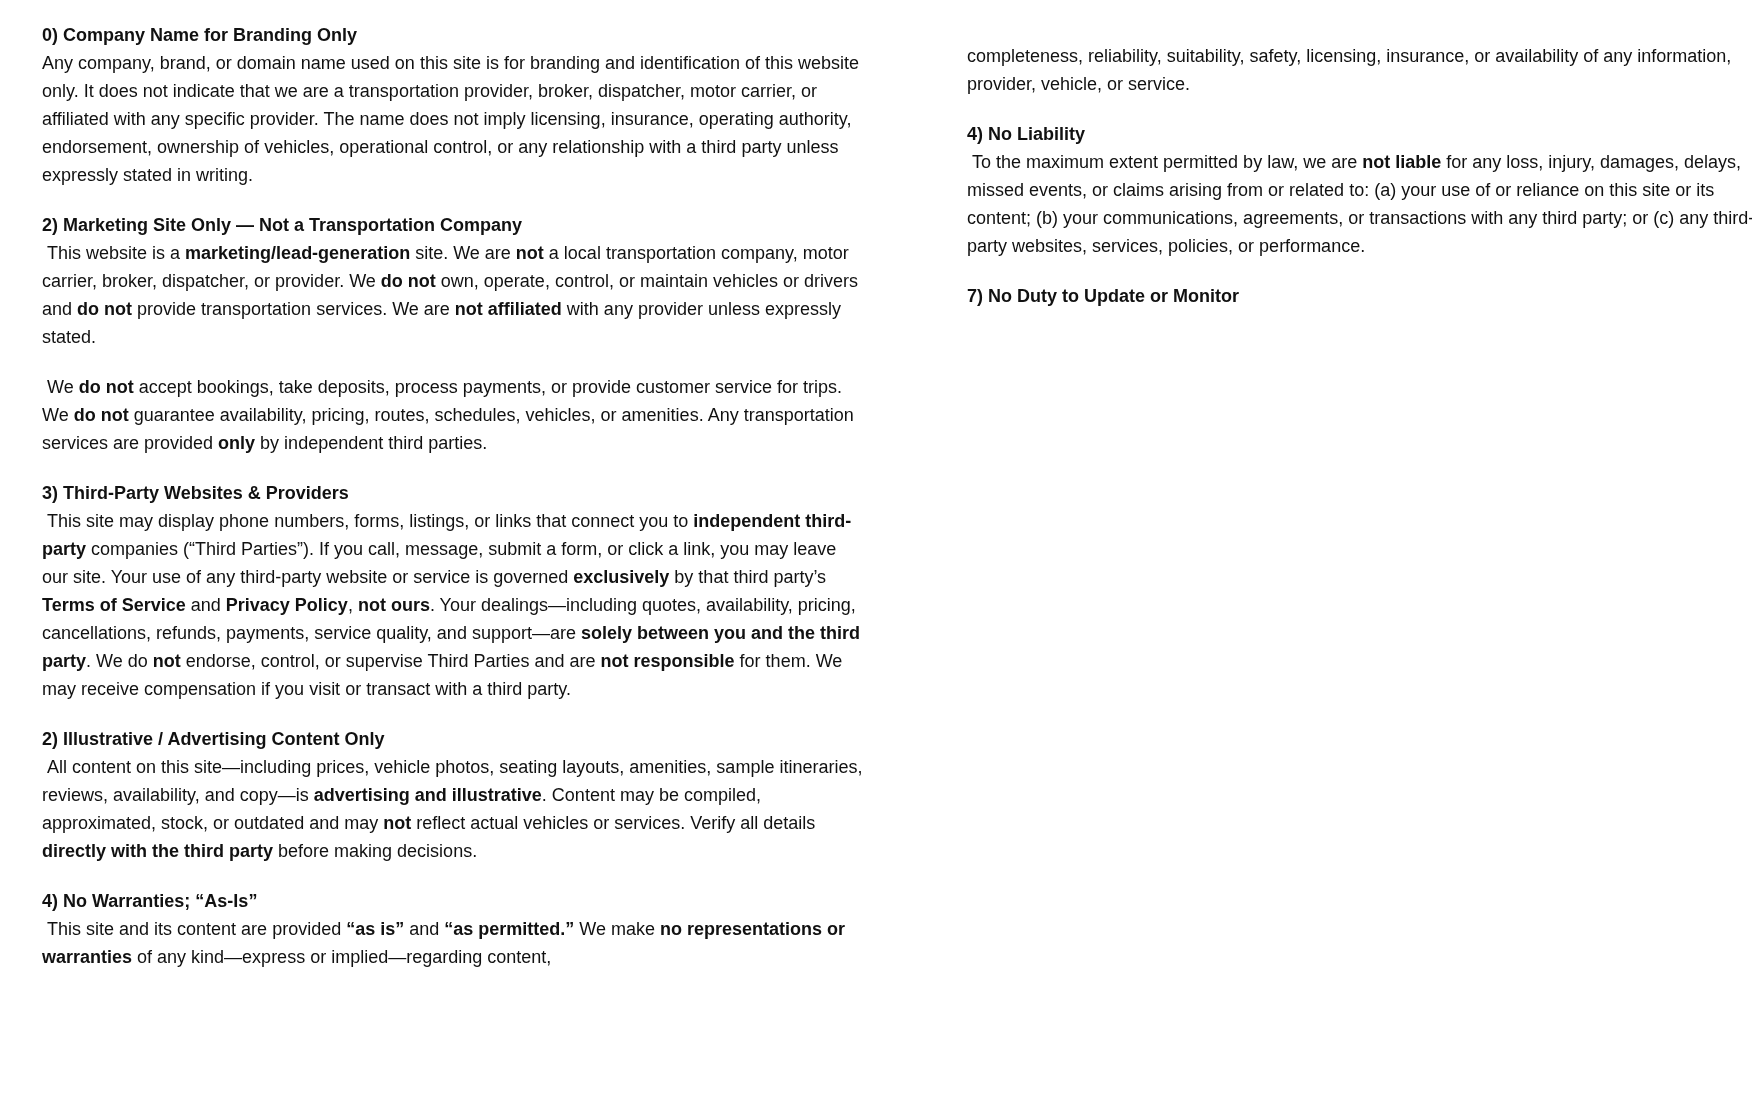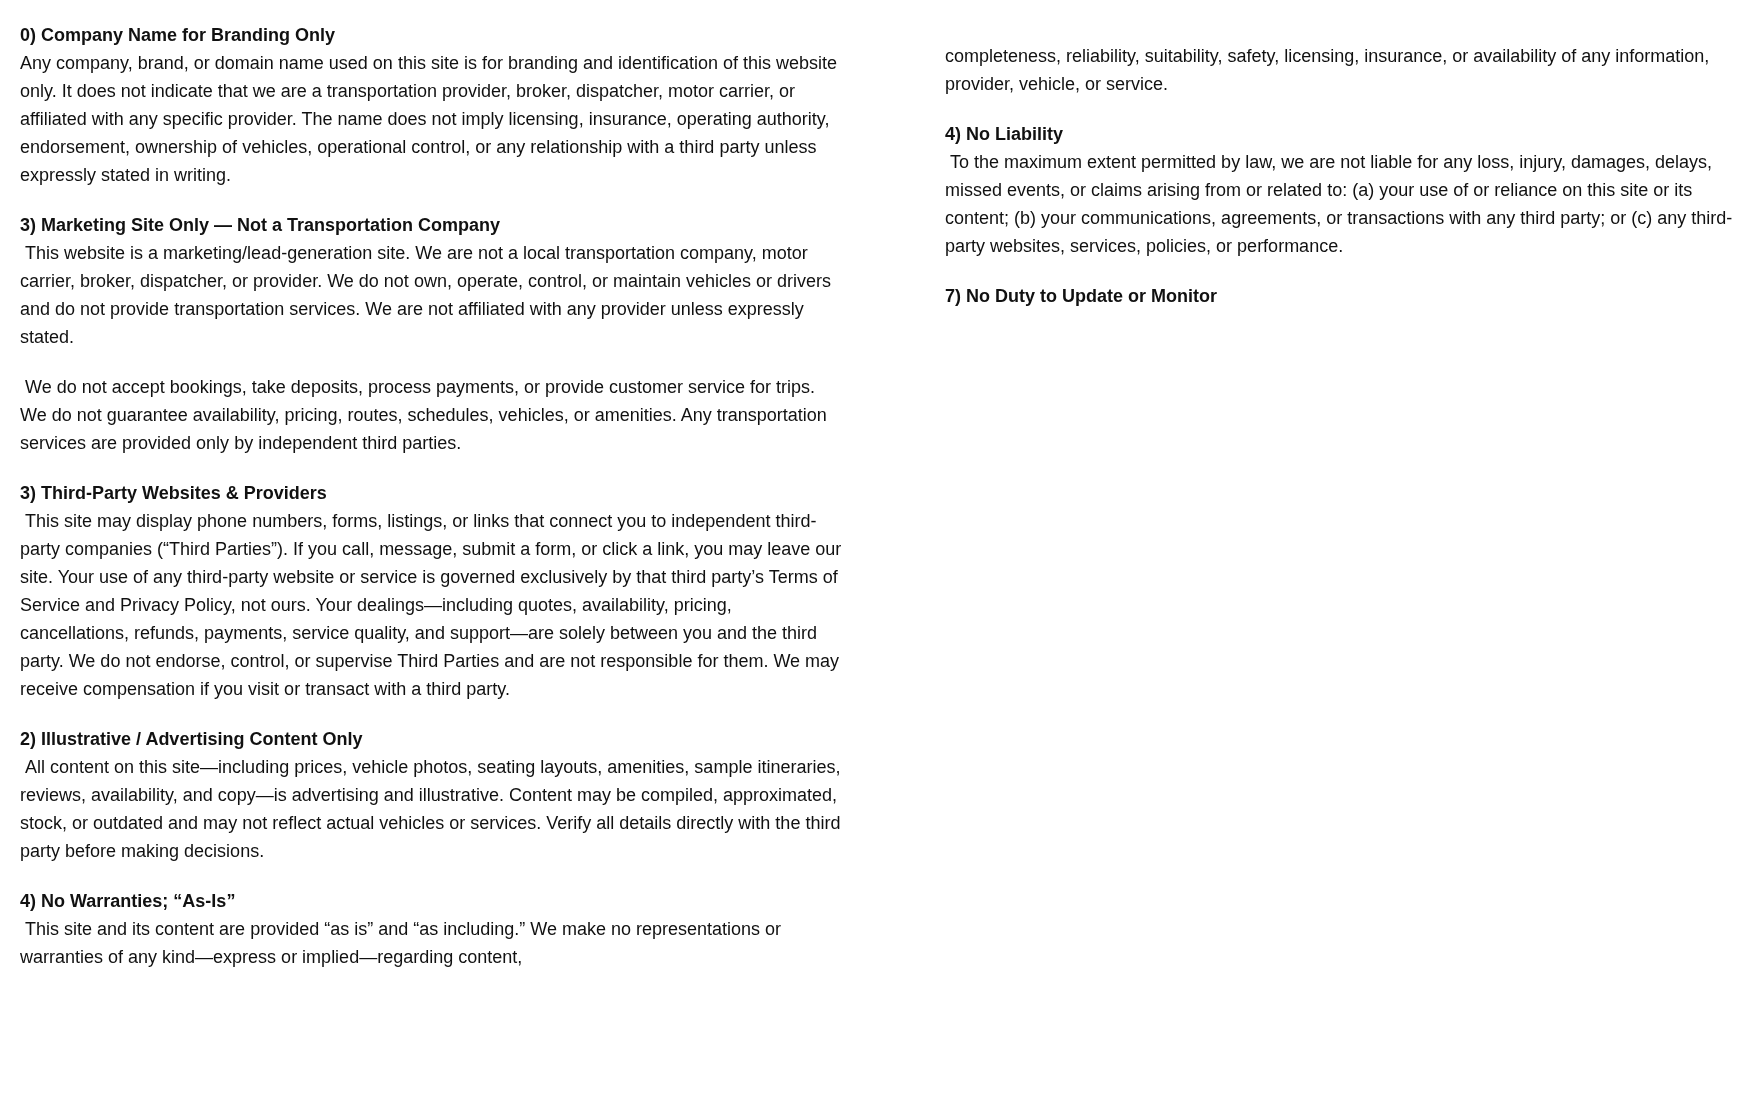--- a/index.html
+++ b/index.html
@@ -13,20 +13,21 @@
     height: 1113px;
     overflow: hidden;
     font-family: "Liberation Sans", sans-serif;
     color: #111111;
   }
   .doc {
     display: flex;
     box-sizing: border-box;
     padding: 21px 14px 0 20px;
     width: 1462px;
+    margin-left: 22px;
   }
   .col {
     font-size: 18px;
     line-height: 28px;
     flex: none;
   }
   .col-left {
     width: 825px;
     margin-right: 100px;
   }
@@ -43,50 +44,50 @@
     font-weight: 700;
     margin: 0;
     padding: 0;
   }
   p.section-paragraph {
     margin: 0;
     padding: 0;
     white-space: pre-wrap;
   }
   p.section-paragraph strong {
-    font-weight: 400;
+    font-weight: 700;
   }
 </style>
 </head>
 <body>
 
 <div class="doc">
   <div class="col col-left">
       <section class="disclaimer-section">
         <h2 class="section-heading">0) Company Name for Branding Only</h2>
         <p class="section-paragraph"><span>Any company, brand, or domain name used on this site is for branding and identification of this website only. It does not indicate that we are a transportation provider, broker, dispatcher, motor carrier, or affiliated with any specific provider. The name does not imply licensing, insurance, operating authority, endorsement, ownership of vehicles, operational control, or any relationship with a third party unless expressly stated in writing.</span></p>
       </section>
       <section class="disclaimer-section">
-        <h2 class="section-heading">3) Marketing Site Only — Not a Transportation Company</h2>
+        <h2 class="section-heading">2) Marketing Site Only — Not a Transportation Company</h2>
         <p class="section-paragraph"><span> This website is a </span><strong>marketing/lead-generation</strong><span> site. We are </span><strong>not</strong><span> a local transportation company, motor carrier, broker, dispatcher, or provider. We </span><strong>do not</strong><span> own, operate, control, or maintain vehicles or drivers and </span><strong>do not</strong><span> provide transportation services. We are </span><strong>not affiliated</strong><span> with any provider unless expressly stated.</span></p>
       </section>
       <section class="disclaimer-section">
         <p class="section-paragraph"><span> We </span><strong>do not</strong><span> accept bookings, take deposits, process payments, or provide customer service for trips. We </span><strong>do not</strong><span> guarantee availability, pricing, routes, schedules, vehicles, or amenities. Any transportation services are provided </span><strong>only</strong><span> by independent third parties.</span></p>
       </section>
       <section class="disclaimer-section">
         <h2 class="section-heading">3) Third-Party Websites &amp; Providers</h2>
         <p class="section-paragraph"><span> This site may display phone numbers, forms, listings, or links that connect you to </span><strong>independent third-party</strong><span> companies (“Third Parties”). If you call, message, submit a form, or click a link, you may leave our site. Your use of any third-party website or service is governed </span><strong>exclusively</strong><span> by that third party’s </span><strong>Terms of Service</strong><span> and </span><strong>Privacy Policy</strong><span>, </span><strong>not ours</strong><span>. Your dealings—including quotes, availability, pricing, cancellations, refunds, payments, service quality, and support—are </span><strong>solely between you and the third party</strong><span>. We do </span><strong>not</strong><span> endorse, control, or supervise Third Parties and are </span><strong>not responsible</strong><span> for them. We may receive compensation if you visit or transact with a third party.</span></p>
       </section>
       <section class="disclaimer-section">
         <h2 class="section-heading">2) Illustrative / Advertising Content Only</h2>
         <p class="section-paragraph"><span> All content on this site—including prices, vehicle photos, seating layouts, amenities, sample itineraries, reviews, availability, and copy—is </span><strong>advertising and illustrative</strong><span>. Content may be compiled, approximated, stock, or outdated and may </span><strong>not</strong><span> reflect actual vehicles or services. Verify all details </span><strong>directly with the third party</strong><span> before making decisions.</span></p>
       </section>
       <section class="disclaimer-section">
         <h2 class="section-heading">4) No Warranties; “As-Is”</h2>
-        <p class="section-paragraph"><span> This site and its content are provided </span><strong>“as is”</strong><span> and </span><strong>“as including.”</strong><span> We make </span><strong>no representations or warranties</strong><span> of any kind—express or implied—regarding content,</span></p>
+        <p class="section-paragraph"><span> This site and its content are provided </span><strong>“as is”</strong><span> and </span><strong>“as permitted.”</strong><span> We make </span><strong>no representations or warranties</strong><span> of any kind—express or implied—regarding content,</span></p>
       </section>
     </div>
   <div class="col col-right">
       <section class="disclaimer-section">
         <p class="section-paragraph"><span>completeness, reliability, suitability, safety, licensing, insurance, or availability of any information, provider, vehicle, or service.</span></p>
       </section>
       <section class="disclaimer-section">
         <h2 class="section-heading">4) No Liability</h2>
         <p class="section-paragraph"><span> To the maximum extent permitted by law, we are </span><strong>not liable</strong><span> for any loss, injury, damages, delays, missed events, or claims arising from or related to: (a) your use of or reliance on this site or its content; (b) your communications, agreements, or transactions with any third party; or (c) any third-party websites, services, policies, or performance.</span></p>
       </section>

